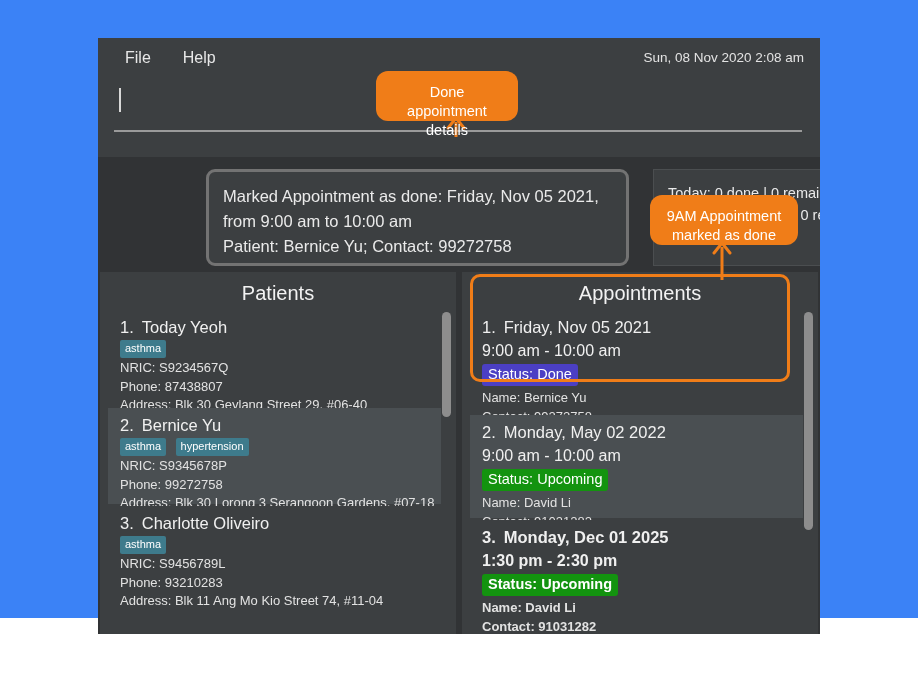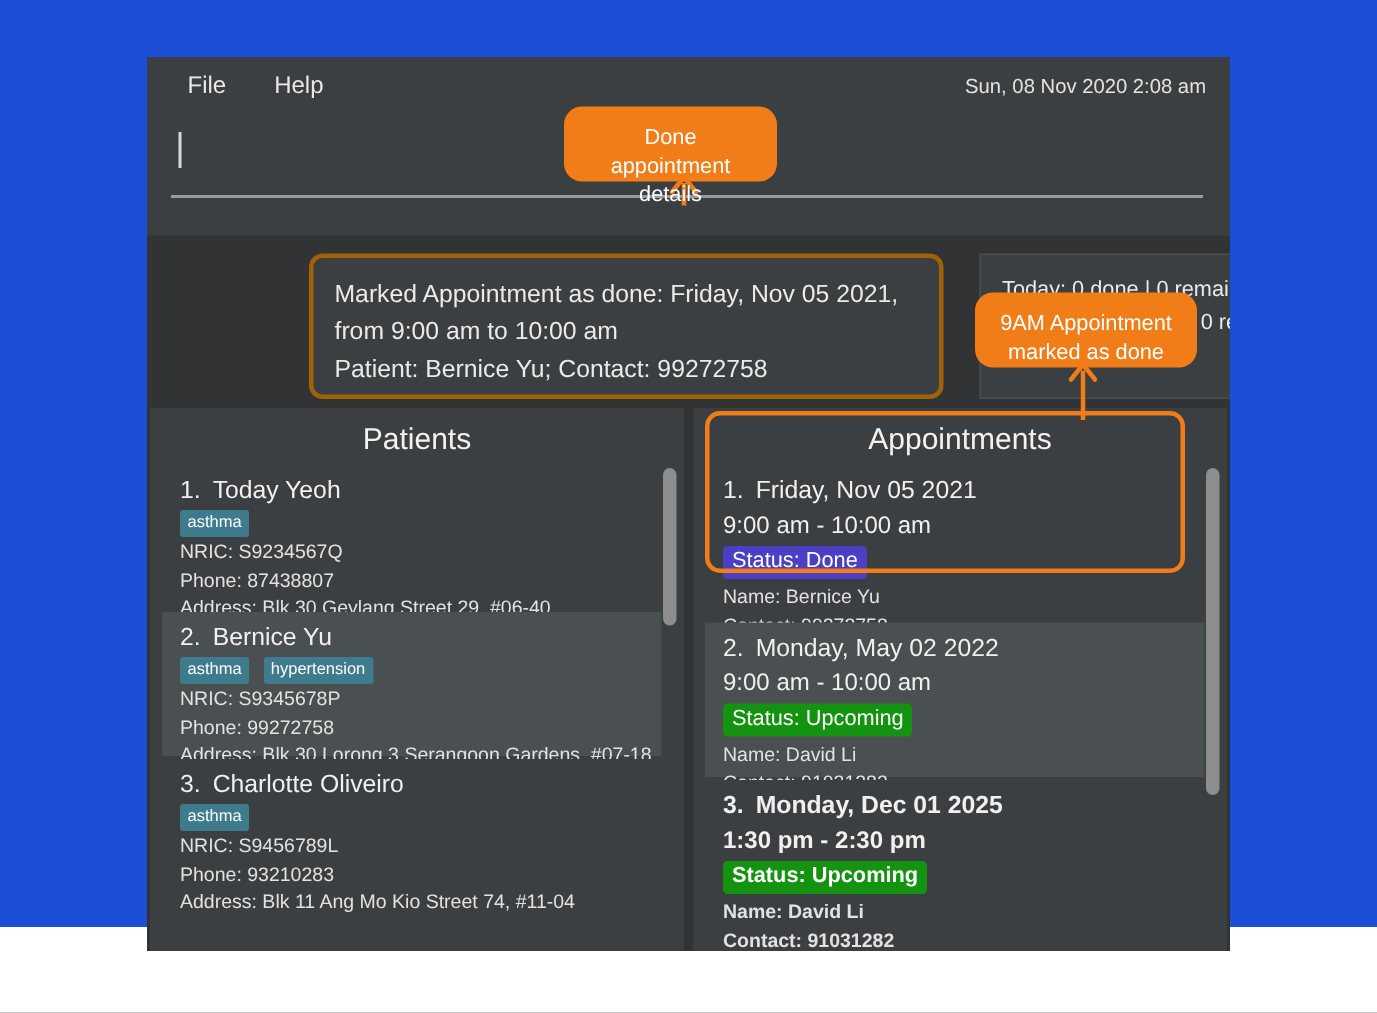--- a/index.html
+++ b/index.html
@@ -8,21 +8,21 @@
     background: #ffffff;
     width: 918px;
     height: 675px;
     overflow: hidden;
     font-family: "Liberation Sans", sans-serif;
   }
   #page {
     position: relative;
     width: 918px;
     height: 618px;
-    background: #1d4ed8;
+    background: #3b82f6;
   }
   
   #app-window {
     position: absolute;
     left: 98px;
     top: 38px;
     width: 722px;
     height: 596px;
     background: #313335;
     overflow: hidden;
@@ -79,21 +79,21 @@
     left: 119px; top: 88px;
     width: 2px; height: 24px;
     background: #d8d8d8;
   }
   
   #result-box {
     position: absolute;
     left: 108px; top: 131px;
     width: 423px; height: 97px;
     background: #3c3f41;
-    border: 3px solid #a16207;
+    border: 3px solid #737373;
     border-radius: 9px;
     box-sizing: border-box;
     padding: 12px 14px 0 14px;
   }
   #result-box .line {
     color: #eaeaea;
     font-size: 16.5px;
     line-height: 25px;
     white-space: nowrap;
   }

